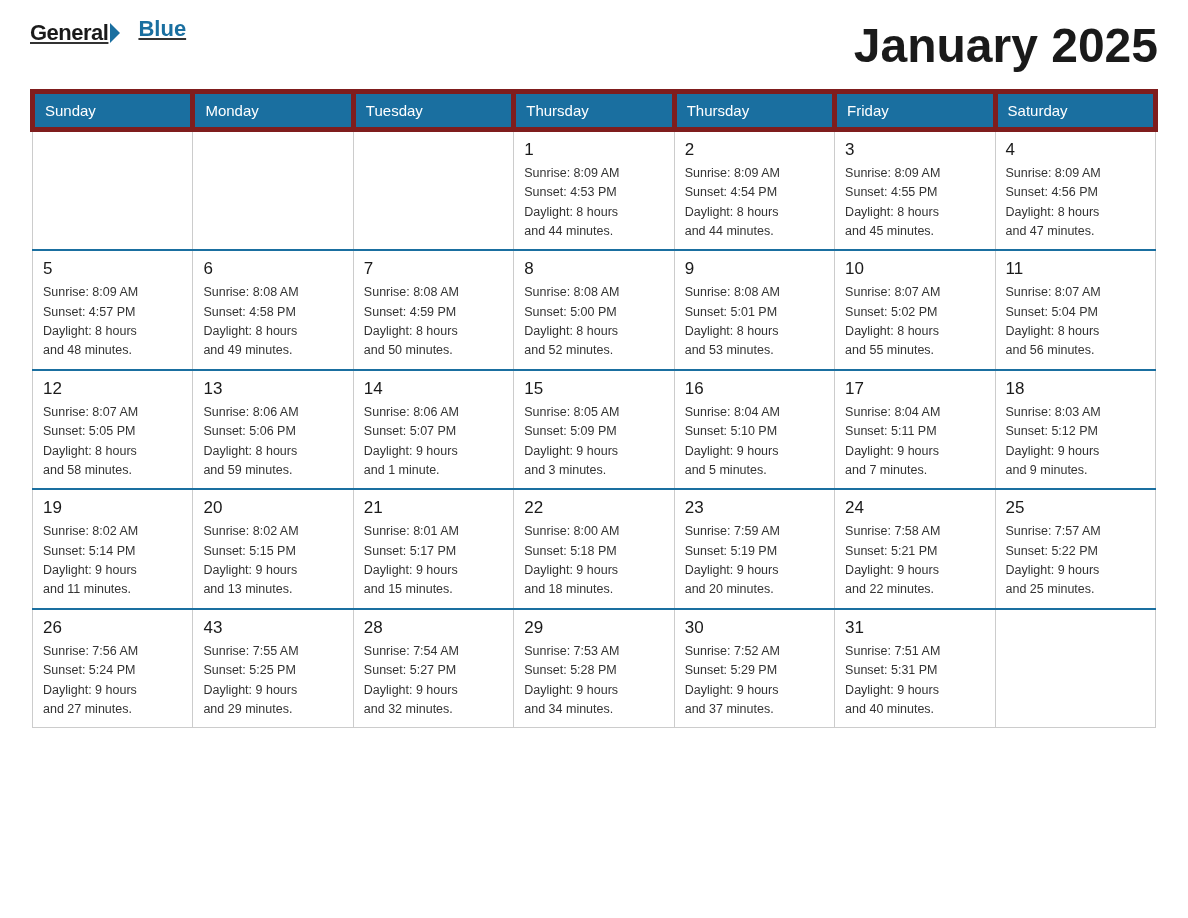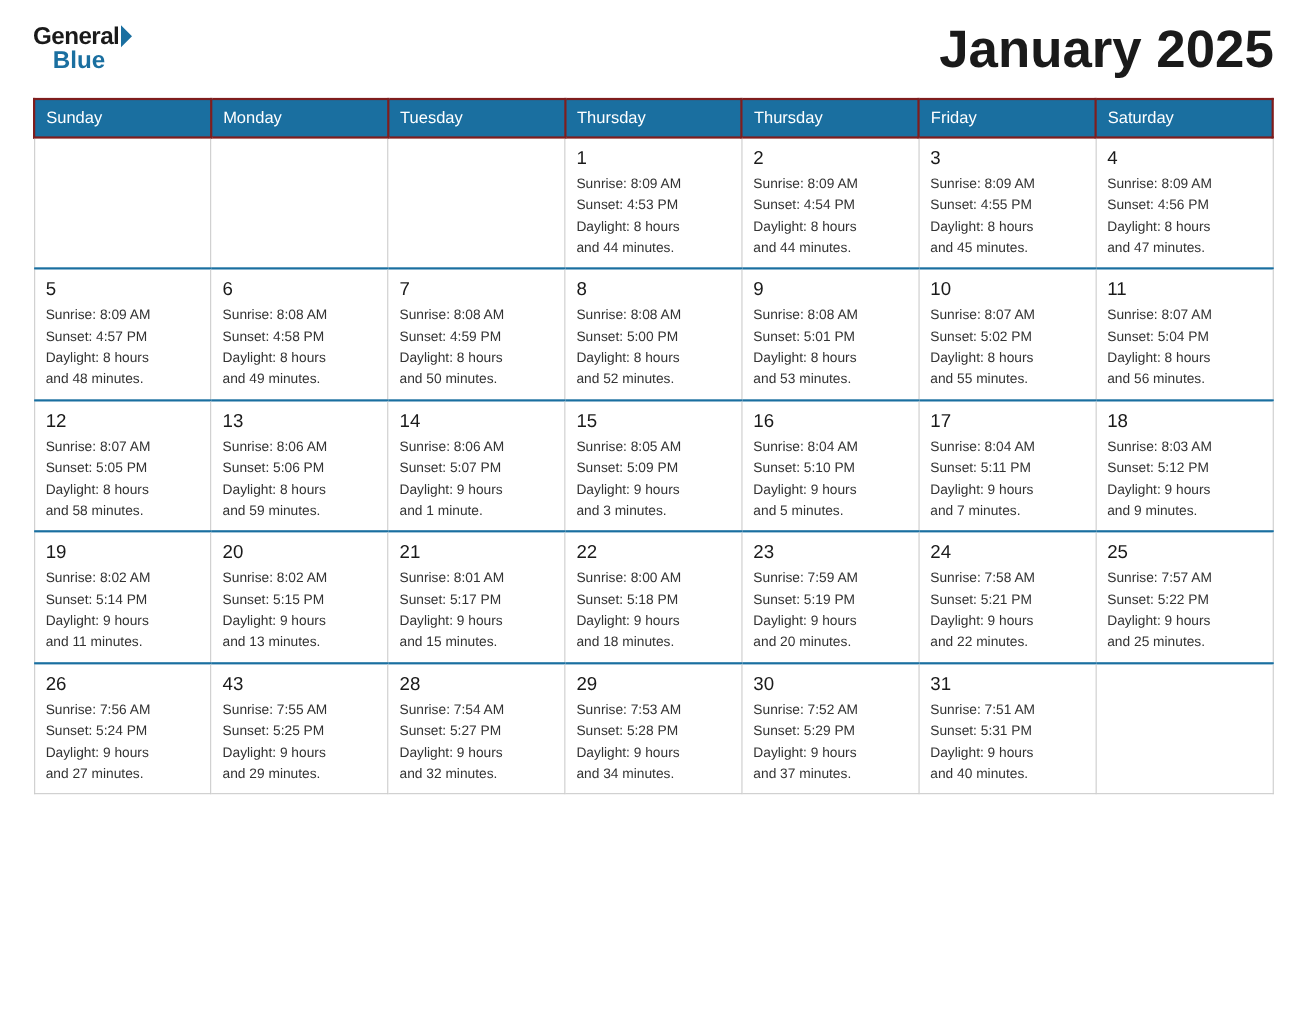--- a/index.html
+++ b/index.html
@@ -60,21 +60,21 @@
       border-collapse: collapse;
       table-layout: fixed;
     }
     .calendar thead tr th {
       background-color: #1a6fa0;
       color: #fff;
       padding: 8px 10px;
       font-size: 15px;
       font-weight: normal;
       text-align: left;
-      border: 2px solid #7f1d1d;
+      border: 5px solid #7f1d1d;
     }
     .calendar tbody tr td {
       vertical-align: top;
       padding: 8px 10px;
       border: 1px solid #ccc;
       border-top: 2px solid #1a6fa0;
       font-size: 13px;
       height: 110px;
       background: #fff;
     }
@@ -88,21 +88,22 @@
     .day-info {
       font-size: 12.5px;
       color: #333;
       line-height: 1.55;
     }
     .empty-cell {
       background: #fff;
     }
     .logo-wrapper {
       display: flex;
-      flex-direction: column;
+      flex-direction: row;
+      text-decoration: underline;
     }
     .logo-line1 {
       display: flex;
       align-items: center;
     }
   </style>
 </head>
 <body>
 
 <div class="header">

